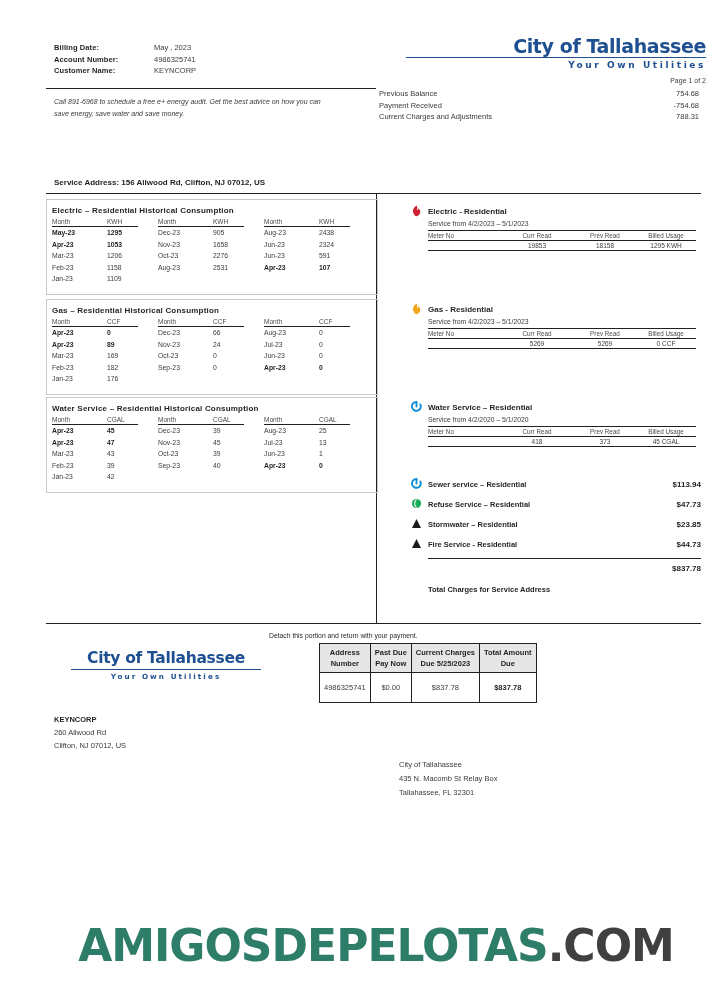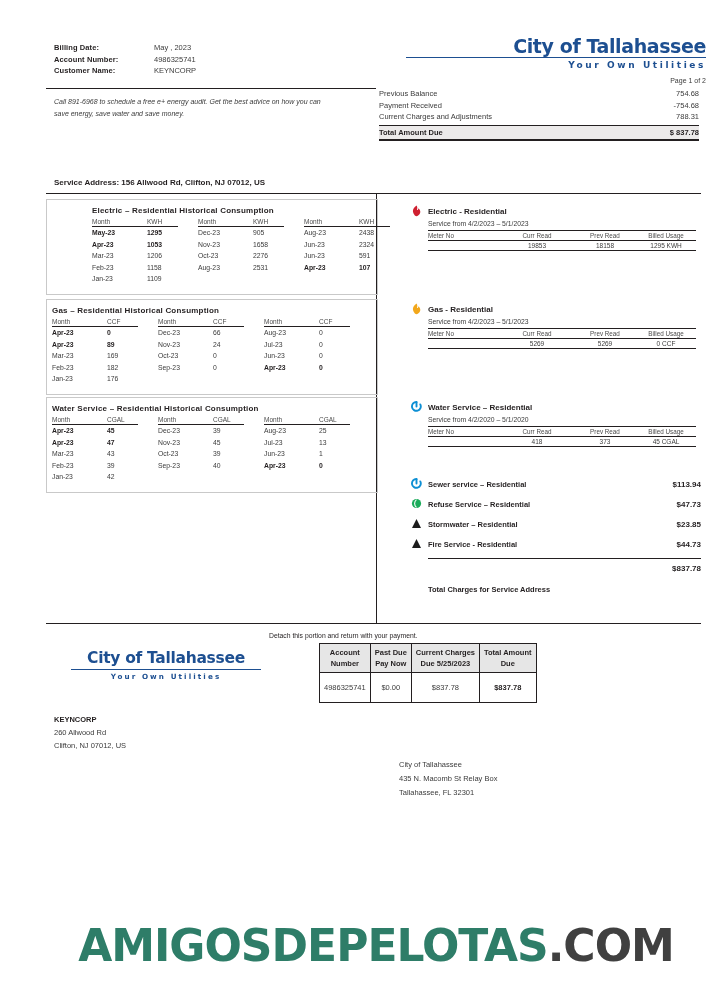--- a/index.html
+++ b/index.html
@@ -242,34 +242,30 @@
       <span>754.68</span>
     </div>
     <div class="sum-row">
       <span>Payment Received</span>
       <span>-754.68</span>
     </div>
     <div class="sum-row">
       <span>Current Charges and Adjustments</span>
       <span>788.31</span>
     </div>
-    <div class="sum-total">
-      <span>Total Amount Due</span>
-      <span>$ 837.78</span>
-    </div>
   </div>
 
   <div class="svc-addr">Service Address: 156 Allwood Rd, Clifton, NJ 07012, US</div>
   <div class="svc-rule"></div>
   <div class="mid-vline"></div>
   <div class="bottom-rule"></div>
 
   <div id="history-root">
       <div class="hist-box" style="top: 199px; height: 94px;"></div>
-      <div class="hist" style="top: 206px; margin-left: 40px;">
+      <div class="hist" style="top: 206px;">
         <div class="hist-title">Electric – Residential Historical Consumption</div>
         <div class="hist-cols">
           <div class="hist-col">
             <div class="hist-hdr">
               <span class="m">Month</span>
               <span class="v">KWH</span>
             </div>
             <div class="hist-line"></div>
             <div class="hist-row bold">
               <span class="m">May-23</span>
@@ -623,21 +619,21 @@
         <span class="a">$837.78</span>
       </div>
     </div>
 
   <div class="detach">Detach this portion  and return with  your payment.</div>
 
   <table class="stub-table">
     <thead>
       <tr>
         <th>
-          <div>Account</div>
+          <div>Address</div>
           <div>Number</div>
         </th>
         <th>
           <div>Past Due</div>
           <div>Pay Now</div>
         </th>
         <th>
           <div>Current Charges</div>
           <div>Due 5/25/2023</div>
         </th>

